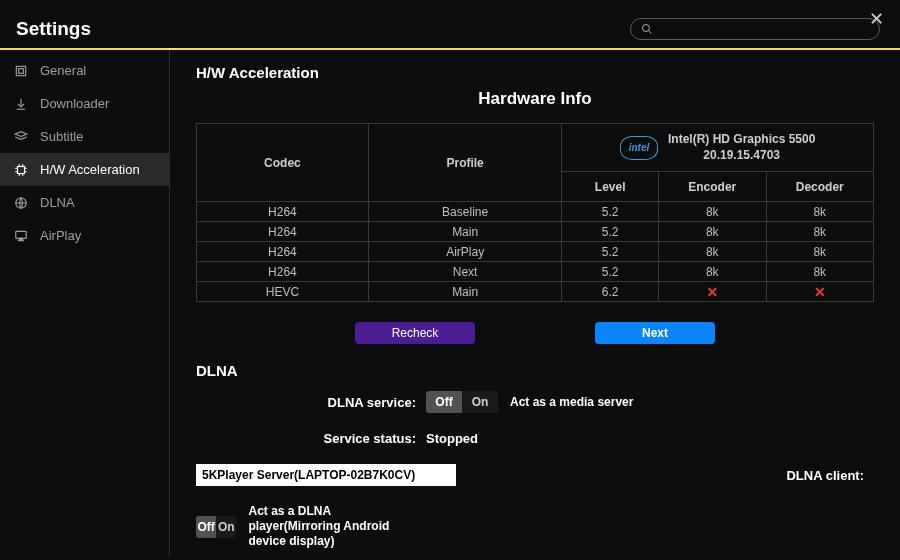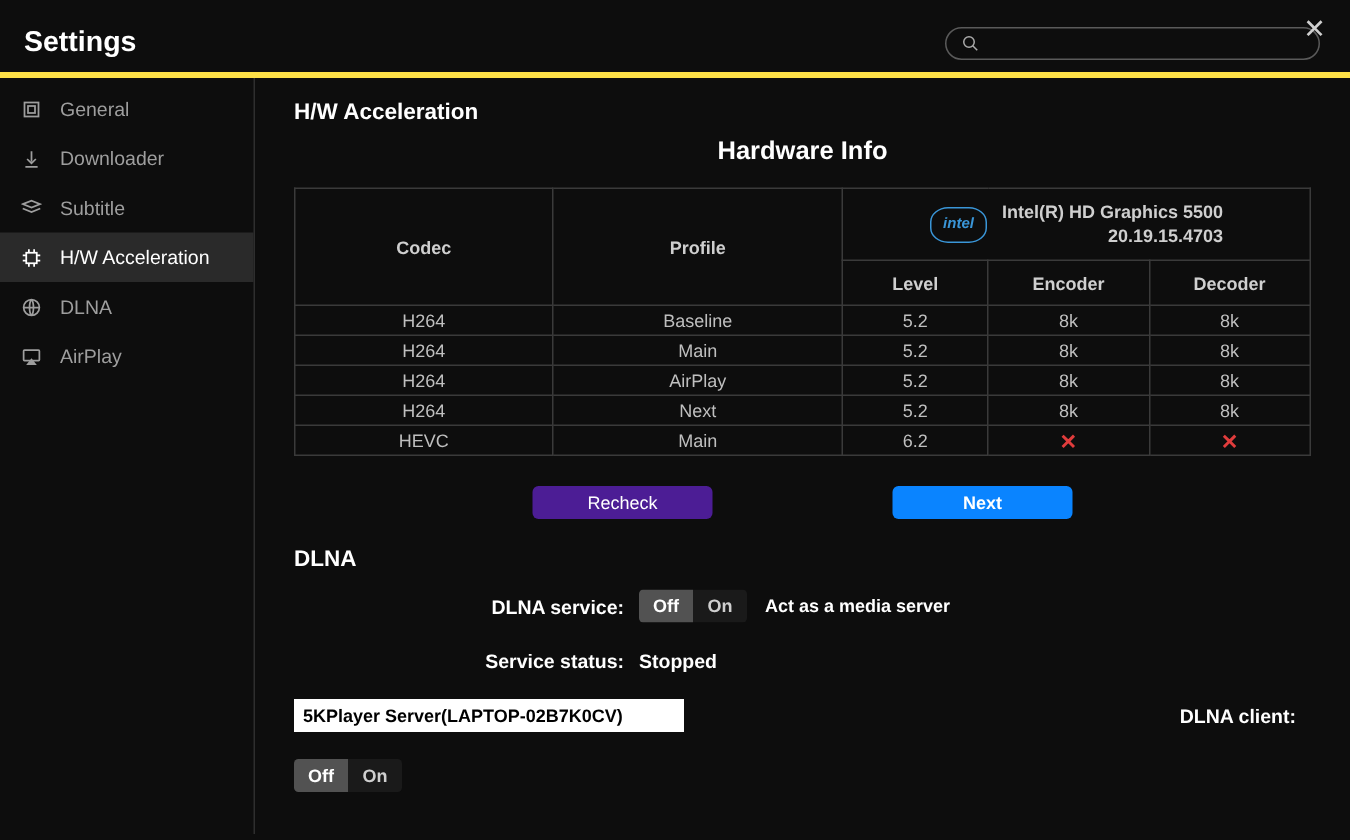--- a/index.html
+++ b/index.html
@@ -27,21 +27,21 @@
     background: transparent; display: flex; align-items: center;
     padding: 0 10px;
   }
   .search svg { width: 12px; height: 12px; stroke: #aaa; }
   .search input {
     flex: 1; background: transparent; border: none; outline: none;
     color: #ccc; font-size: 12px; margin-left: 6px;
   }
   .layout {
     display: flex; height: calc(100% - 52px);
-    border-top: 4px solid #fde047;
+    border-top: 2px solid #fde047;
   }
   .sidebar {
     width: 170px; border-right: 1px solid #2e2e2e;
     display: flex; flex-direction: column; padding-top: 4px;
   }
   .sidebar-item {
     display: flex; align-items: center; gap: 10px;
     padding: 9px 12px; font-size: 13px; color: #9e9e9e;
     cursor: pointer;
   }
@@ -64,21 +64,21 @@
   table.hw th, table.hw td {
     border: 1px solid #3a3a3a; text-align: center;
   }
   .gpu-cell { padding: 8px 4px; }
   .gpu-wrap { display: flex; align-items: center; justify-content: center; gap: 10px; }
   .intel-badge {
     width: 38px; height: 24px; border: 1px solid #3a96d8; border-radius: 12px / 10px;
     display: flex; align-items: center; justify-content: center;
     font-size: 10px; color: #3a96d8; font-style: italic; font-weight: 700;
   }
-  .gpu-text { text-align: right; line-height: 1.3; color: #cfcfcf; }
+  .gpu-text { text-align: center; line-height: 1.3; color: #cfcfcf; }
   .hw th.head { height: 46px; font-weight: 600; color: #cfcfcf; }
   .hw th.sub { height: 30px; font-weight: 600; color: #cfcfcf; }
   .hw td.row { height: 20px; }
   .x-mark { color: #e03c3c; font-weight: 700; font-size: 14px; }
   .btn-row {
     display: flex; justify-content: center; gap: 120px; margin: 20px 0 18px 0;
   }
   .btn {
     width: 120px; height: 22px; border-radius: 4px; font-size: 12px;
     display: flex; align-items: center; justify-content: center;
@@ -266,16 +266,17 @@
       <div class="status-val">Stopped</div>
 
       <div><input class="svc-input" type="text" value="5KPlayer Server(LAPTOP-02B7K0CV)" style=""></div>
 
       <div class="lab">DLNA client:</div>
       <div class="row-flex">
         <div class="toggle">
           <span class="off">Off</span>
           <span class="on">On</span>
         </div>
+        <div class="desc">Act as a DLNA player(Mirroring Android device display)</div>
       </div>
     </div>
   </div>
 </div>
 
 </body></html>

